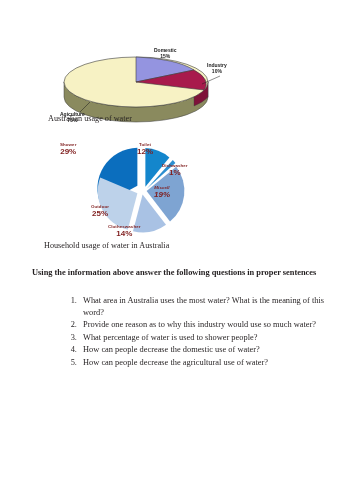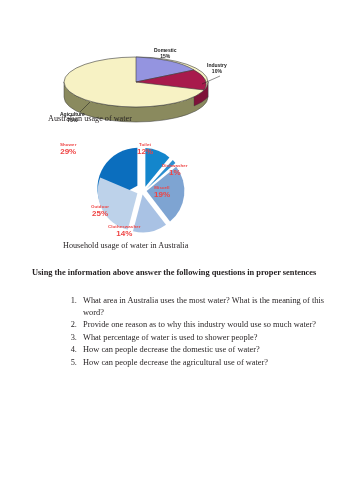--- a/index.html
+++ b/index.html
@@ -66,33 +66,33 @@
   }
   .fig2-svg { display: block; }
 
   .lbl2 {
     position: absolute;
     font-family: "Liberation Sans", sans-serif;
     font-weight: bold;
     text-align: center;
     line-height: 1.0;
     white-space: nowrap;
-    color: #ef4444;
+    color: #7f1d1d;
   }
   .lbl2 .nm  { display: block; font-size: 4.4px; letter-spacing: .1px; }
   .lbl2 .pct { display: block; font-size: 8.0px; margin-top: .5px; }
 
   .f2-shower  { left: 10px;  top: 3px;  }
   .f2-toilet  { left: 87px;  top: 3px;  }
   .f2-dish    { left: 112px; top: 24px; }
-  .f2-misc    { left: 104px; top: 46px; }
+  .f2-misc    { left: 104px; top: 46px; font-style: italic; }
   .f2-cloth   { left: 58px;  top: 85px; }
   .f2-outdoor { left: 1px;   top: 65px; margin-left: 40px; }
 
-  .cap2 { left: 63px; top: 241px; text-align: center; }
+  .cap2 { left: 44px; top: 241px; text-align: center; }
 
   
   .intro {
     position: absolute;
     left: 32px;
     top: 268px;
     font-size: 8.4px;
     color: #231f20;
     white-space: nowrap;
     font-weight: bold;

